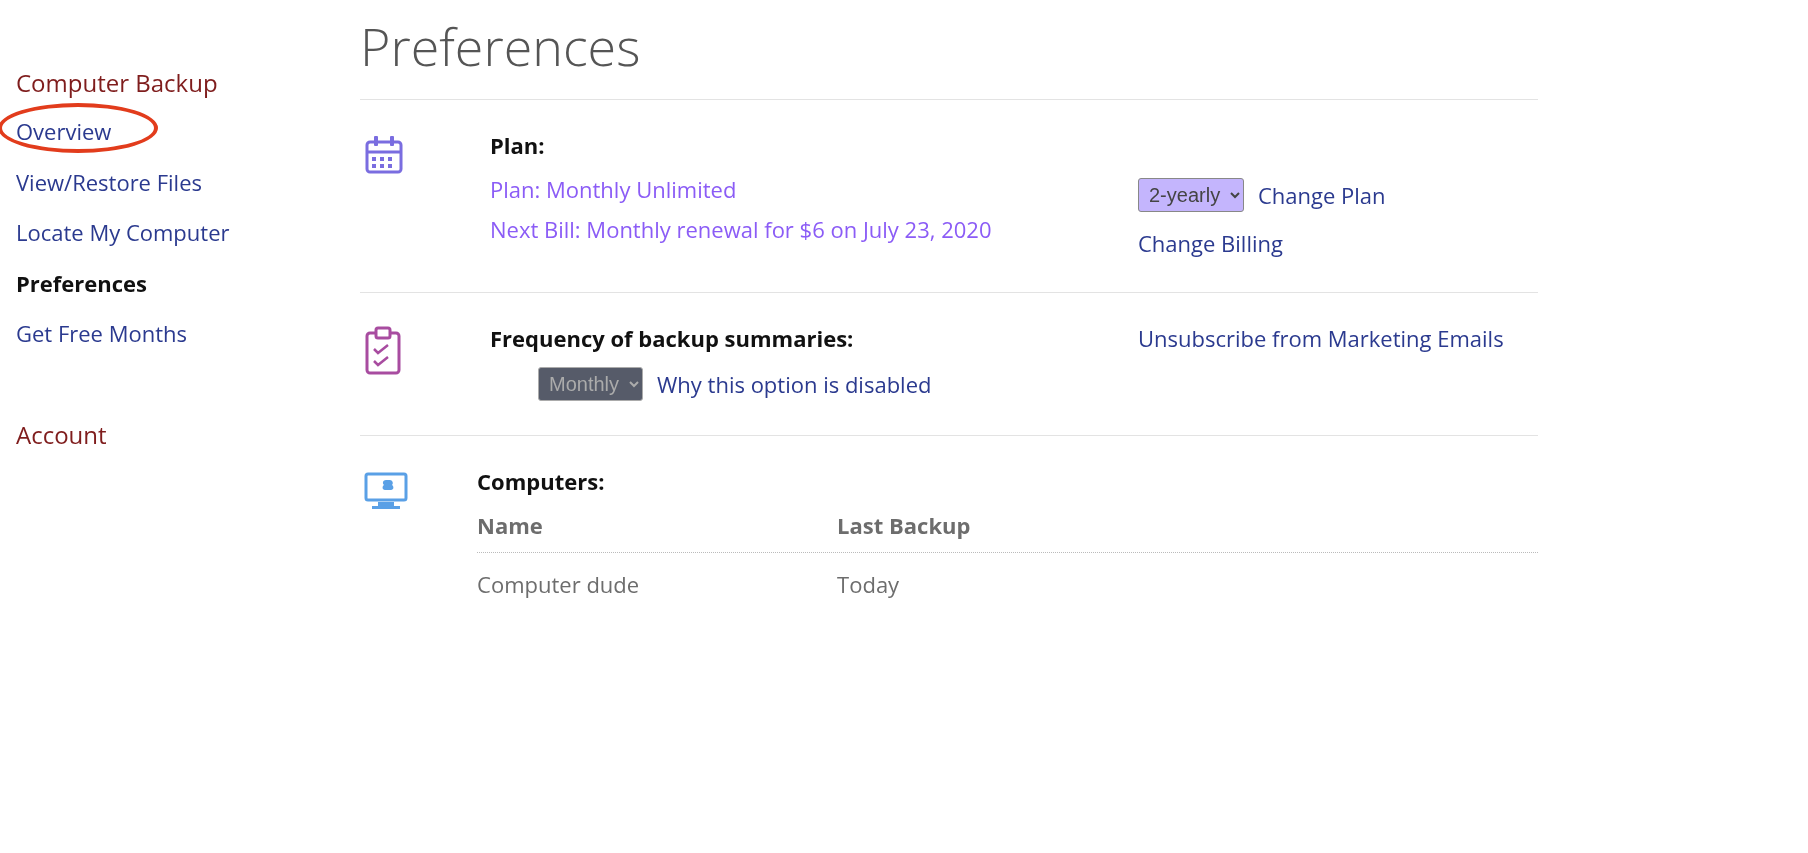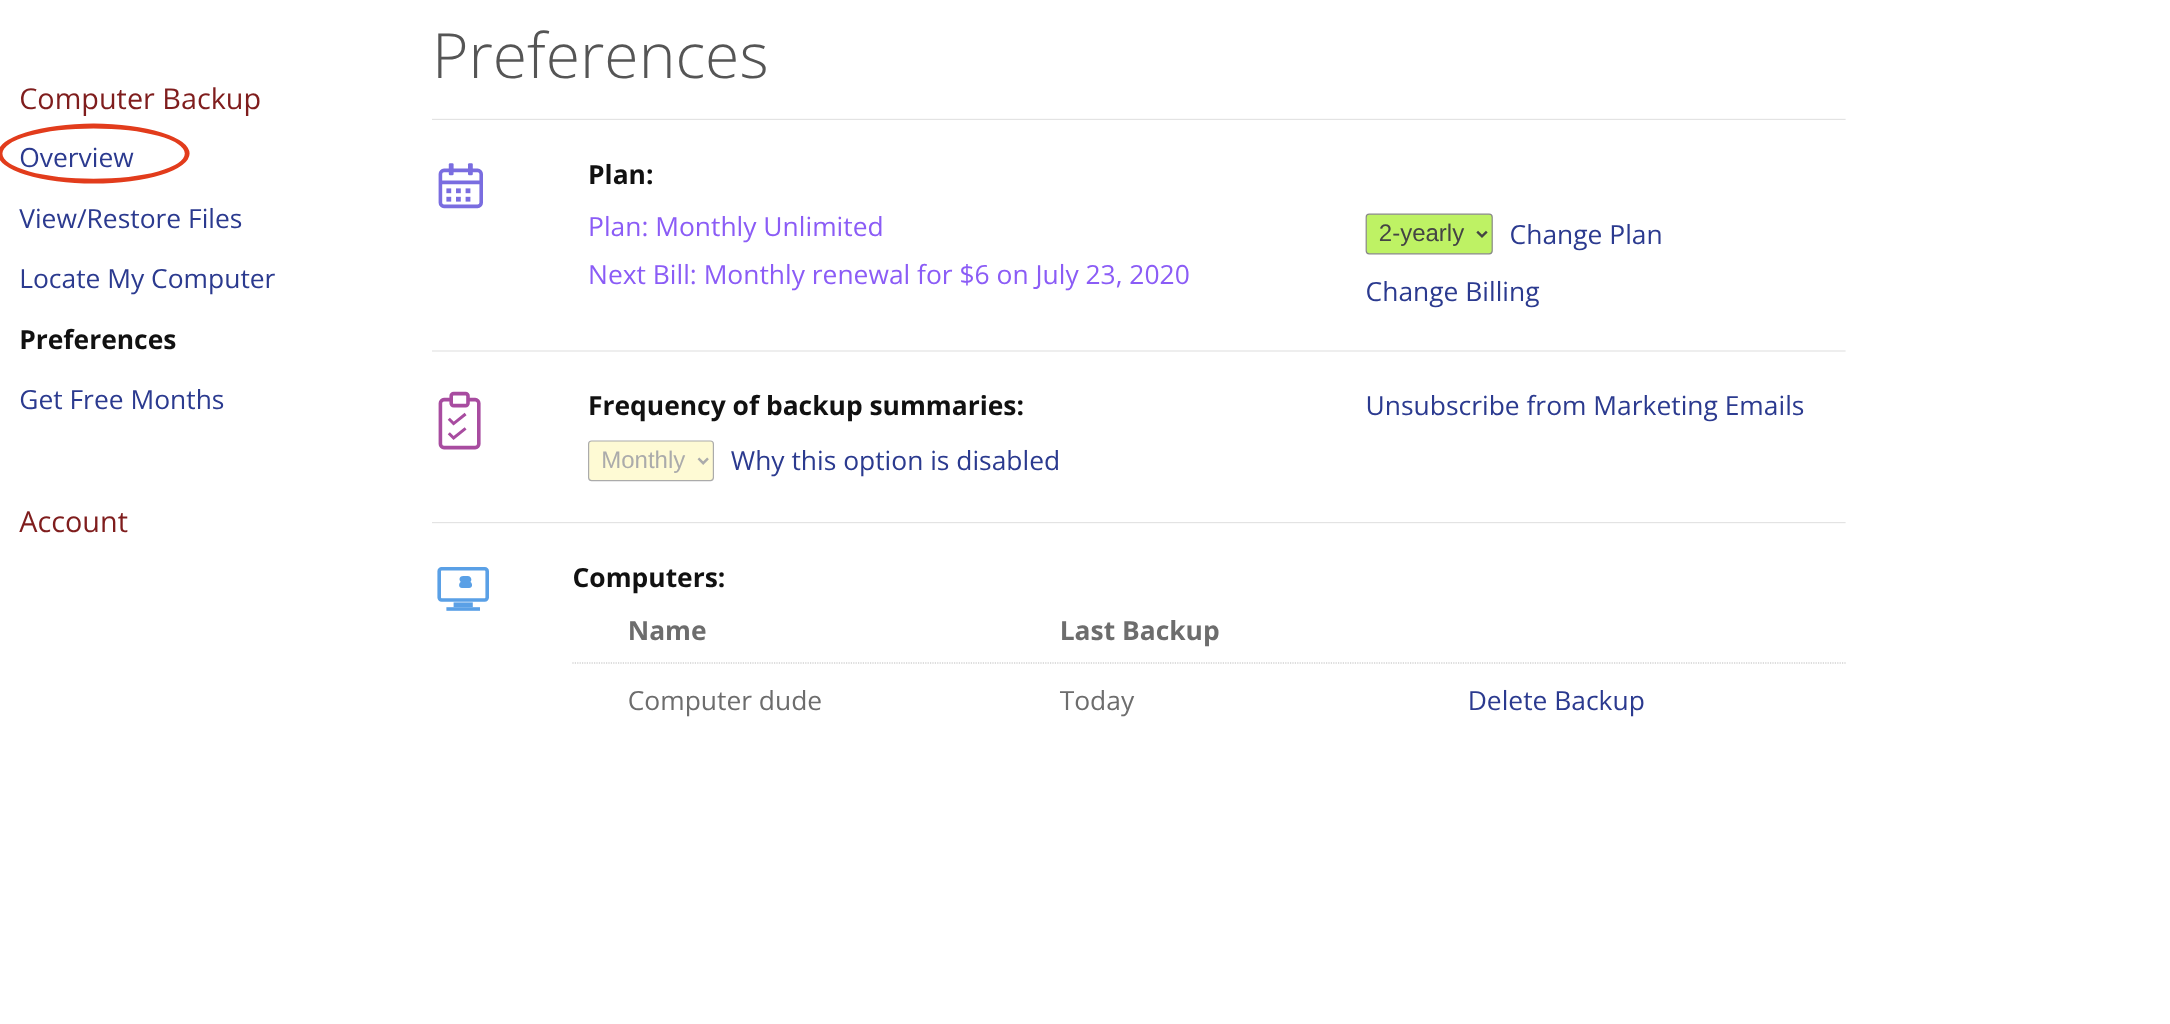--- a/index.html
+++ b/index.html
@@ -98,24 +98,24 @@
     color: #2b3a8f;
     font-size: 22px;
     cursor: pointer;
     text-decoration: none;
   }
   select {
     font-size: 20px;
     padding: 4px 6px;
     border: 1px solid #888;
     border-radius: 3px;
-    background: #bef264;
+    background: #c4b5fd;
     color: #444;
   }
-  select:disabled { color:#888; background:#fef9c3; }
+  select:disabled { color:#888; background:#0f172a;margin-left:48px; }
   .row-inline { display:flex; align-items:center; gap:14px; margin-top:6px;}
   .right-stack { display:flex; flex-direction:column; gap:16px; padding-top:42px; }
   .right-stack.freq { padding-top:0; }
   .computers-grid {
     width:100%;
     margin-top:8px;
   }
   .computers-head {
     display:flex;
     font-size:22px;
@@ -123,21 +123,21 @@
     color:#6d6d6d;
     padding-bottom:12px;
     border-bottom: 1px dotted #bbb;
   }
   .computers-row {
     display:flex;
     font-size:22px;
     color:#6d6d6d;
     padding-top:16px;
   }
-  .col-name { flex: 0 0 360px; margin-left: 46px; }
+  .col-name { flex: 0 0 360px; }
   .col-last { flex: 0 0 340px; }
   .col-act  { flex: 1; }
   svg.icon { display:block; }
 </style>
 </head>
 <body>
 
 <div class="layout">
   <nav class="sidebar">
     <div class="side-section-title">Computer Backup</div>
@@ -232,20 +232,19 @@
         <div class="sec-heading">Computers:</div>
         <div class="computers-grid">
           <div class="computers-head">
             <div class="col-name">Name</div>
             <div class="col-last">Last Backup</div>
             <div class="col-act"></div>
           </div>
           <div class="computers-row">
             <div class="col-name">Computer dude</div>
             <div class="col-last">Today</div>
-            <div class="col-act"><a class="link">Delete Backup</a></div>
           </div>
         </div>
       </div>
     </div>
 
   </main>
 </div>
 
 </body></html>

